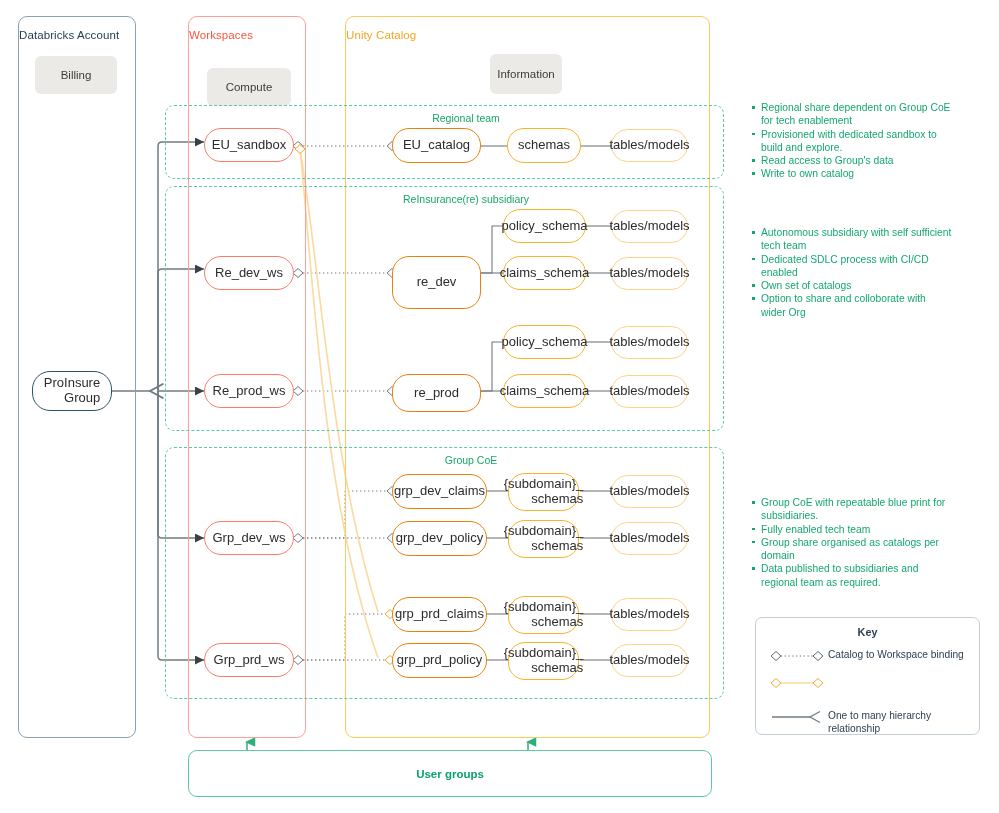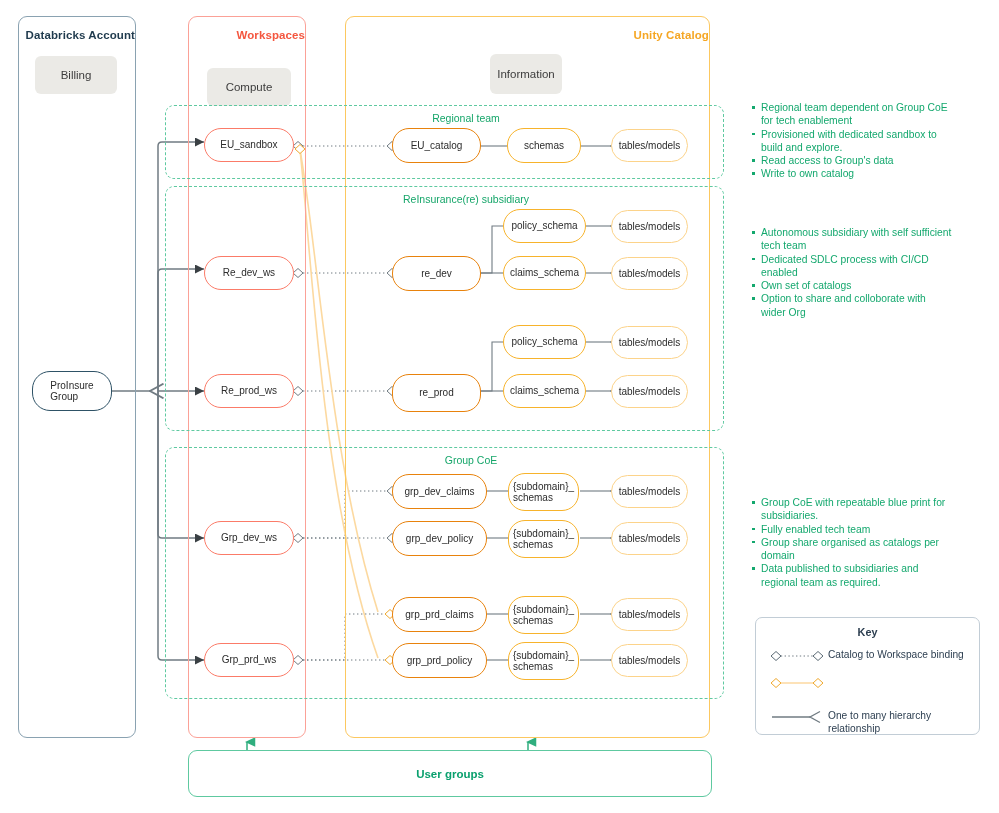--- a/index.html
+++ b/index.html
@@ -18,23 +18,23 @@
   
   .container{
     position:absolute;
     border-radius:9px;
     background:transparent;
     box-sizing:border-box;
   }
   .container > .ctitle{
     position:absolute;
     left:0;right:0;
-    text-align:right;
+    text-align:left;
     font-size:11.5px;
-    font-weight:bold;
+    font-weight:normal;
     letter-spacing:.1px;
   }
   #acct-box{left:18px;top:16px;width:118px;height:722px;border:1.6px solid #8aa2b1;}
   #acct-box .ctitle{top:12px;color:#1f3a4d;}
   #ws-box{left:188px;top:16px;width:118px;height:722px;border:1.6px solid #fba197;}
   #ws-box .ctitle{top:12px;color:#f4563f;}
   #uc-box{left:345px;top:16px;width:365px;height:722px;border:1.6px solid #fcc860;}
   #uc-box .ctitle{top:12px;color:#f5a623;}
 
   
@@ -68,22 +68,22 @@
   #region-coe{left:165px;top:447px;width:559px;height:252px;}
   #region-coe .rtitle{left:165px;width:280px;}
 
   
   .node{
     position:absolute;
     box-sizing:border-box;
     border-radius:17px;
     background:#ffffff;
     display:flex;align-items:center;justify-content:center;
-    text-align:left;
-    font-size:10px;
+    text-align:right;
+    font-size:13px;
     color:#2c2c2c;
     line-height:1.12;
   }
   .n-root{border:1.8px solid #2e5266;border-radius:18px;}
   .n-ws{border:1.8px solid #fb7b68;}
   .n-cat{border:1.9px solid #e8820c;}
   .n-sch{border:1.8px solid #f7b32b;}
   .n-tbl{border:1.6px solid #fcd38a;}
 
   #usergroups{
@@ -265,21 +265,21 @@
     </div>
   </div>
 
   <div class="node n-ws" style="left:204px;top:128px;width:90px;height:34px;">EU_sandbox</div>
   <div class="node n-ws" style="left:204px;top:256px;width:90px;height:34px;">Re_dev_ws</div>
   <div class="node n-ws" style="left:204px;top:374px;width:90px;height:34px;">Re_prod_ws</div>
   <div class="node n-ws" style="left:204px;top:521px;width:90px;height:34px;">Grp_dev_ws</div>
   <div class="node n-ws" style="left:204px;top:643px;width:90px;height:34px;">Grp_prd_ws</div>
 
   <div class="node n-cat" style="left:392px;top:128px;width:89px;height:35px;">EU_catalog</div>
-  <div class="node n-cat" style="left:392px;top:256px;width:89px;height:35px;">re_dev</div>
+  <div class="node n-cat" style="left:392px;top:256px;width:89px;height:53px;">re_dev</div>
   <div class="node n-cat" style="left:392px;top:374px;width:89px;height:38px;">re_prod</div>
   <div class="node n-cat" style="left:392px;top:474px;width:95px;height:35px;">grp_dev_claims</div>
   <div class="node n-cat" style="left:392px;top:521px;width:95px;height:35px;">grp_dev_policy</div>
   <div class="node n-cat" style="left:392px;top:597px;width:95px;height:35px;">grp_prd_claims</div>
   <div class="node n-cat" style="left:392px;top:643px;width:95px;height:35px;">grp_prd_policy</div>
 
   <div class="node n-sch" style="left:507px;top:128px;width:74px;height:35px;">schemas</div>
 
   <div class="node n-sch" style="left:503px;top:209px;width:83px;height:34px;">policy_schema</div>
   <div class="node n-sch" style="left:503px;top:256px;width:83px;height:34px;">claims_schema</div>
@@ -318,21 +318,21 @@
   <div class="node n-tbl" style="left:611px;top:375px;width:77px;height:33px;">tables/models</div>
   <div class="node n-tbl" style="left:611px;top:475px;width:77px;height:33px;">tables/models</div>
   <div class="node n-tbl" style="left:611px;top:522px;width:77px;height:33px;">tables/models</div>
   <div class="node n-tbl" style="left:611px;top:598px;width:77px;height:33px;">tables/models</div>
   <div class="node n-tbl" style="left:611px;top:644px;width:77px;height:33px;">tables/models</div>
 
   <div id="usergroups">User groups</div>
 
   <div class="note" id="note-regional">
     <ul>
-      <li>Regional team dependent on Group CoE for tech enablement</li>
+      <li>Regional share dependent on Group CoE for tech enablement</li>
       <li>Provisioned with dedicated sandbox to build and explore.</li>
       <li>Read access to Group's data</li>
       <li>Write to own catalog</li>
     </ul>
   </div>
   <div class="note" id="note-reins">
     <ul>
       <li>Autonomous subsidiary with self sufficient tech team</li>
       <li>Dedicated SDLC process with CI/CD enabled</li>
       <li>Own set of catalogs</li>

